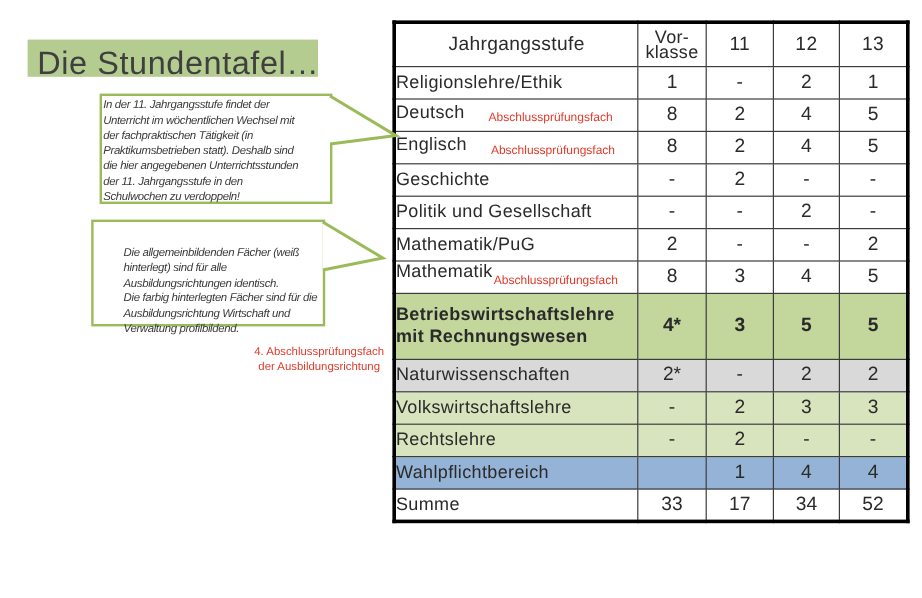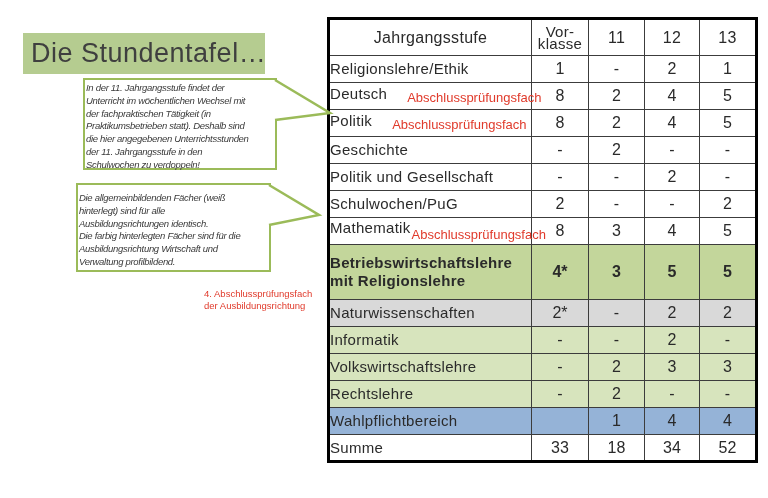--- a/index.html
+++ b/index.html
@@ -15,50 +15,50 @@
   html,body{margin:0;padding:0;}
   body{
     width:768px;height:498px;background:#ffffff;
     font-family:"Liberation Sans", sans-serif;
     position:relative;overflow:hidden;color:var(--ink);
   }
   .slide{position:absolute;inset:0;}
 
   
   .title{
-    position:absolute;left:23px;top:33px;width:234px;height:41px;
+    position:absolute;left:23px;top:33px;width:234px;height:31px;
     background:var(--highlight);
     font-size:27px;line-height:41px;padding-left:8px;
     color:#3f3f3f;letter-spacing:0.5px;white-space:nowrap;
   }
 
   
   .callout{
     position:absolute;background:#ffffff;
     border:2.5px solid var(--callout-green);
     box-sizing:border-box;z-index:3;
   }
   .callout-text{
     font-style:italic;font-size:9.5px;line-height:12.8px;
     letter-spacing:-0.3px;text-align:left;color:#3a3a3a;
     white-space:pre-line;padding:2px 1px 0 1px;
   }
   .c1{left:83px;top:78px;width:194px;height:92px;}
   .c2{left:76px;top:183px;width:195px;height:89px;}
-  .c2 .callout-text{padding-top:7px;}
+  .c2 .callout-text{padding-top:20px;margin-left:24px;}
   .wedge{position:absolute;overflow:visible;pointer-events:none;}
   .wedge path{fill:#ffffff;stroke:var(--callout-green);stroke-width:2.5;}
   .c1 .wedge{left:190px;top:-2px;}
   .c2 .wedge{left:191px;top:-2px;}
 
   
   .footnote{
     position:absolute;left:204px;top:288px;width:124px;
     color:var(--red);font-size:9.5px;line-height:11.5px;
-    white-space:pre-line;z-index:2;
+    text-align:center;white-space:pre-line;z-index:2;
   }
 
   
   table.timetable{
     position:absolute;left:327px;top:17px;width:428px;
     border-collapse:collapse;table-layout:fixed;
     background:#ffffff;border:3px solid #000;
     color:#2a2a2a;z-index:1;
   }
   table.timetable th, table.timetable td{
@@ -76,21 +76,21 @@
     text-align:left;padding-left:6px;font-size:15px;
     letter-spacing:0.3px;line-height:18px;
   }
   td.val{text-align:center;font-size:16px;}
   tr.mid{background:var(--mid-green);}
   tr.mid td{font-weight:bold;}
   tr.gray{background:var(--gray-row);}
   tr.light{background:var(--light-green);}
   tr.blue{background:var(--blue-row);margin-top:31px;}
   .annotation{
-    color:var(--red);font-size:13px;letter-spacing:0;font-weight:400;
+    color:var(--red);font-size:10px;letter-spacing:0;font-weight:400;
     white-space:nowrap;
   }
   .annotation.inline{margin-left:20px;vertical-align:-3px;}
   .annotation.subscript{margin-left:1px;vertical-align:-6px;}
 </style>
 </head>
 <body>
 
 <div class="slide">
 
@@ -151,74 +151,67 @@
           <td class="val">1</td>
         </tr>
         <tr class="plain">
           <td class="subject"><span>Deutsch</span><span class="annotation inline">Abschlussprüfungsfach</span></td>
           <td class="val">8</td>
           <td class="val">2</td>
           <td class="val">4</td>
           <td class="val">5</td>
         </tr>
         <tr class="plain">
-          <td class="subject"><span>Politik</span><span class="annotation inline">Abschlussprüfungsfach</span></td>
+          <td class="subject"><span>Englisch</span><span class="annotation inline">Abschlussprüfungsfach</span></td>
           <td class="val">8</td>
           <td class="val">2</td>
           <td class="val">4</td>
           <td class="val">5</td>
         </tr>
         <tr class="plain">
           <td class="subject"><span>Geschichte</span></td>
           <td class="val">-</td>
           <td class="val">2</td>
           <td class="val">-</td>
           <td class="val">-</td>
         </tr>
         <tr class="plain">
           <td class="subject"><span>Politik und Gesellschaft</span></td>
           <td class="val">-</td>
           <td class="val">-</td>
           <td class="val">2</td>
           <td class="val">-</td>
         </tr>
         <tr class="plain">
-          <td class="subject"><span>Schulwochen/PuG</span></td>
+          <td class="subject"><span>Mathematik/PuG</span></td>
           <td class="val">2</td>
           <td class="val">-</td>
           <td class="val">-</td>
           <td class="val">2</td>
         </tr>
         <tr class="plain">
           <td class="subject"><span>Mathematik</span><span class="annotation subscript">Abschlussprüfungsfach</span></td>
           <td class="val">8</td>
           <td class="val">3</td>
           <td class="val">4</td>
           <td class="val">5</td>
         </tr>
         <tr class="mid tall">
-          <td class="subject"><span>Betriebswirtschaftslehre mit Religionslehre</span></td>
+          <td class="subject"><span>Betriebswirtschaftslehre mit Rechnungswesen</span></td>
           <td class="val">4*</td>
           <td class="val">3</td>
           <td class="val">5</td>
           <td class="val">5</td>
         </tr>
         <tr class="gray">
           <td class="subject"><span>Naturwissenschaften</span></td>
           <td class="val">2*</td>
           <td class="val">-</td>
           <td class="val">2</td>
           <td class="val">2</td>
-        </tr>
-        <tr class="light">
-          <td class="subject"><span>Informatik</span></td>
-          <td class="val">-</td>
-          <td class="val">-</td>
-          <td class="val">2</td>
-          <td class="val">-</td>
         </tr>
         <tr class="light">
           <td class="subject"><span>Volkswirtschaftslehre</span></td>
           <td class="val">-</td>
           <td class="val">2</td>
           <td class="val">3</td>
           <td class="val">3</td>
         </tr>
         <tr class="light">
           <td class="subject"><span>Rechtslehre</span></td>
@@ -230,20 +223,20 @@
         <tr class="blue">
           <td class="subject"><span>Wahlpflichtbereich</span></td>
           <td class="val"></td>
           <td class="val">1</td>
           <td class="val">4</td>
           <td class="val">4</td>
         </tr>
         <tr class="plain">
           <td class="subject"><span>Summe</span></td>
           <td class="val">33</td>
-          <td class="val">18</td>
+          <td class="val">17</td>
           <td class="val">34</td>
           <td class="val">52</td>
         </tr>
       </tbody>
   </table>
 
 </div>
 
 </body></html>

